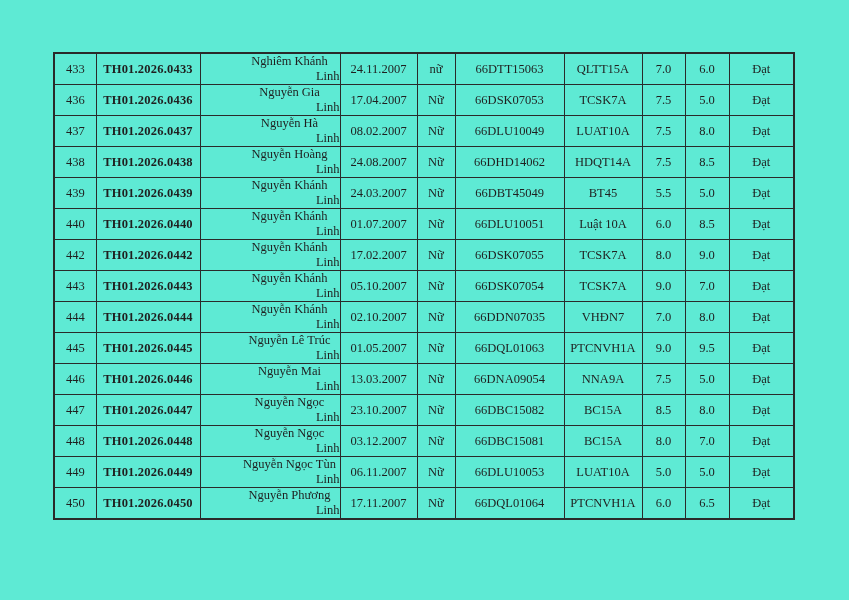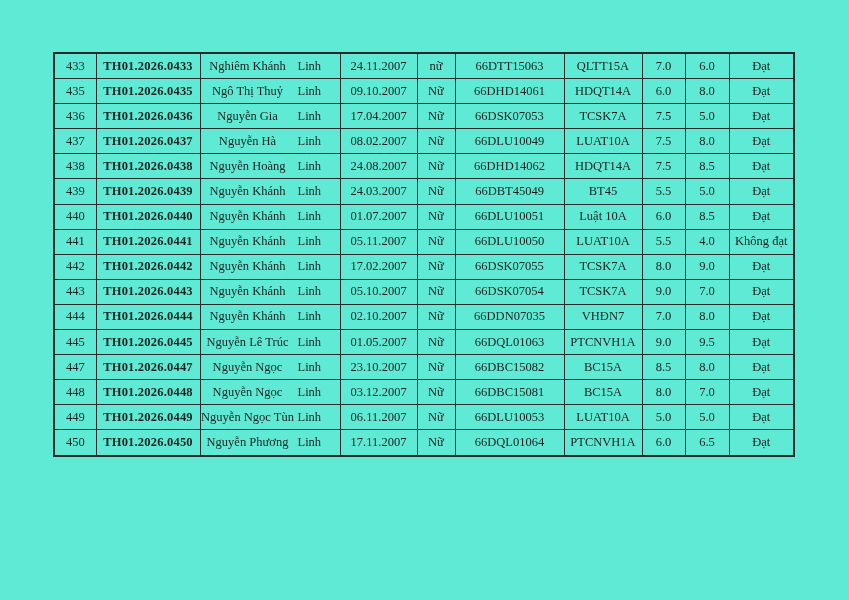--- a/index.html
+++ b/index.html
@@ -41,20 +41,21 @@
     font-weight: bold;
     letter-spacing: 0.2px;
   }
   td.c-name {
     text-align: left;
     padding-left: 4px;
   }
   td.c-name .nm-wrap {
     display: flex;
     align-items: flex-end;
+    flex-direction: column;
   }
   td.c-name .nm-first {
     flex: 0 0 auto;
     min-width: 94px;
     padding-right: 3px;
   }
   td.c-name .nm-given {
     flex: 0 0 auto;
   }
   td.c-score {
@@ -101,37 +102,20 @@
     </td>
     <td class="c-dob">24.11.2007</td>
     <td class="c-sex">nữ</td>
     <td class="c-code">66DTT15063</td>
     <td class="c-class">QLTT15A</td>
     <td class="c-score">7.0</td>
     <td class="c-score">6.0</td>
     <td class="c-result">Đạt</td>
   </tr>
         <tr>
-    <td class="c-stt">435</td>
-    <td class="c-id">TH01.2026.0435</td>
-    <td class="c-name">
-      <span class="nm-wrap">
-        <span class="nm-first">Ngô Thị Thuỷ</span>
-        <span class="nm-given">Linh</span>
-      </span>
-    </td>
-    <td class="c-dob">09.10.2007</td>
-    <td class="c-sex">Nữ</td>
-    <td class="c-code">66DHD14061</td>
-    <td class="c-class">HDQT14A</td>
-    <td class="c-score">6.0</td>
-    <td class="c-score">8.0</td>
-    <td class="c-result">Đạt</td>
-  </tr>
-        <tr>
     <td class="c-stt">436</td>
     <td class="c-id">TH01.2026.0436</td>
     <td class="c-name">
       <span class="nm-wrap">
         <span class="nm-first">Nguyễn Gia</span>
         <span class="nm-given">Linh</span>
       </span>
     </td>
     <td class="c-dob">17.04.2007</td>
     <td class="c-sex">Nữ</td>
@@ -203,37 +187,20 @@
     </td>
     <td class="c-dob">01.07.2007</td>
     <td class="c-sex">Nữ</td>
     <td class="c-code">66DLU10051</td>
     <td class="c-class">Luật 10A</td>
     <td class="c-score">6.0</td>
     <td class="c-score">8.5</td>
     <td class="c-result">Đạt</td>
   </tr>
         <tr>
-    <td class="c-stt">441</td>
-    <td class="c-id">TH01.2026.0441</td>
-    <td class="c-name">
-      <span class="nm-wrap">
-        <span class="nm-first">Nguyễn Khánh</span>
-        <span class="nm-given">Linh</span>
-      </span>
-    </td>
-    <td class="c-dob">05.11.2007</td>
-    <td class="c-sex">Nữ</td>
-    <td class="c-code">66DLU10050</td>
-    <td class="c-class">LUAT10A</td>
-    <td class="c-score">5.5</td>
-    <td class="c-score">4.0</td>
-    <td class="c-result">Không đạt</td>
-  </tr>
-        <tr>
     <td class="c-stt">442</td>
     <td class="c-id">TH01.2026.0442</td>
     <td class="c-name">
       <span class="nm-wrap">
         <span class="nm-first">Nguyễn Khánh</span>
         <span class="nm-given">Linh</span>
       </span>
     </td>
     <td class="c-dob">17.02.2007</td>
     <td class="c-sex">Nữ</td>
@@ -285,20 +252,37 @@
         <span class="nm-first">Nguyễn Lê Trúc</span>
         <span class="nm-given">Linh</span>
       </span>
     </td>
     <td class="c-dob">01.05.2007</td>
     <td class="c-sex">Nữ</td>
     <td class="c-code">66DQL01063</td>
     <td class="c-class">PTCNVH1A</td>
     <td class="c-score">9.0</td>
     <td class="c-score">9.5</td>
+    <td class="c-result">Đạt</td>
+  </tr>
+        <tr>
+    <td class="c-stt">446</td>
+    <td class="c-id">TH01.2026.0446</td>
+    <td class="c-name">
+      <span class="nm-wrap">
+        <span class="nm-first">Nguyễn Mai</span>
+        <span class="nm-given">Linh</span>
+      </span>
+    </td>
+    <td class="c-dob">13.03.2007</td>
+    <td class="c-sex">Nữ</td>
+    <td class="c-code">66DNA09054</td>
+    <td class="c-class">NNA9A</td>
+    <td class="c-score">7.5</td>
+    <td class="c-score">5.0</td>
     <td class="c-result">Đạt</td>
   </tr>
         <tr>
     <td class="c-stt">447</td>
     <td class="c-id">TH01.2026.0447</td>
     <td class="c-name">
       <span class="nm-wrap">
         <span class="nm-first">Nguyễn Ngọc</span>
         <span class="nm-given">Linh</span>
       </span>

